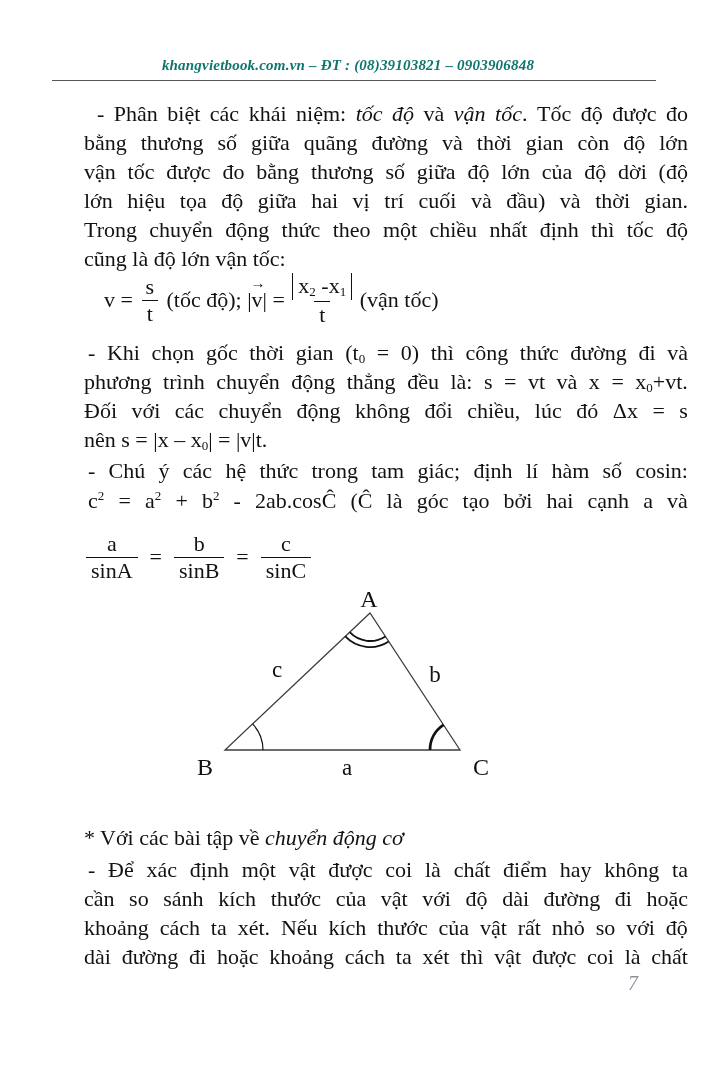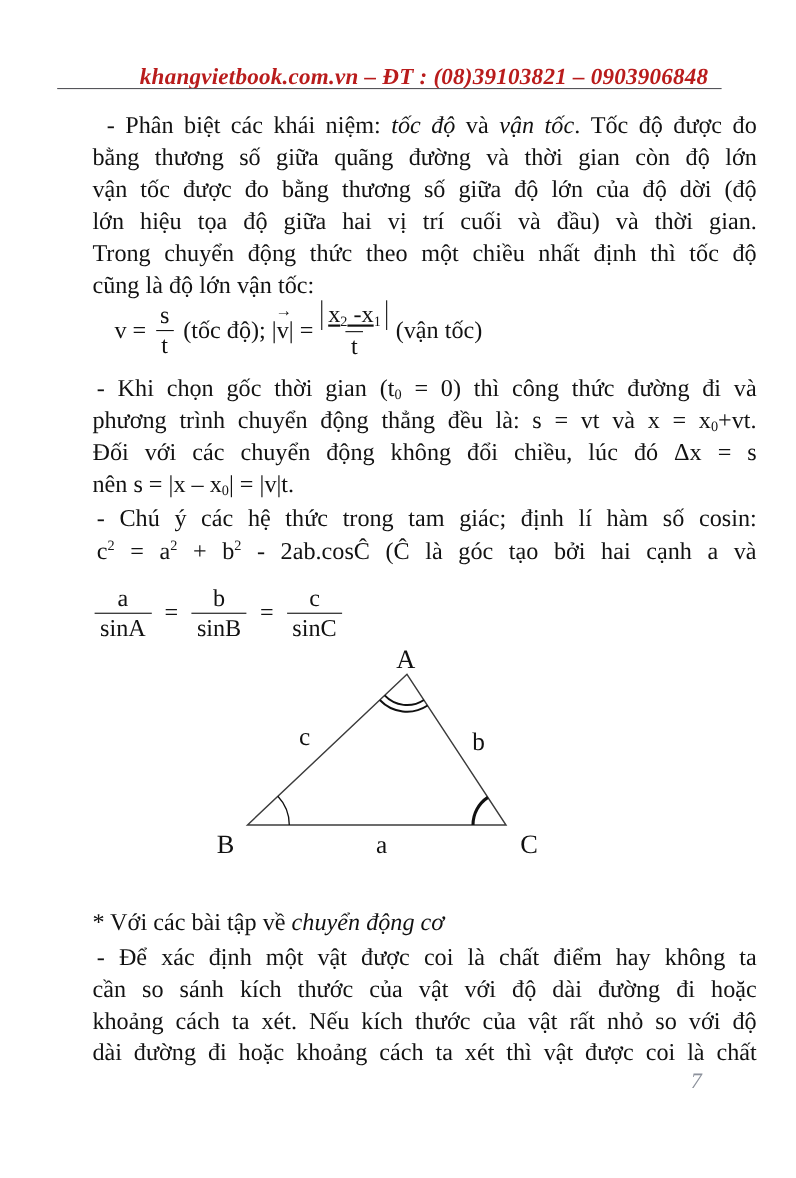--- a/index.html
+++ b/index.html
@@ -2,38 +2,38 @@
 <html><head>
 <meta charset="utf-8">
 <style>
   html,body{margin:0;padding:0;background:#e8e8e8;}
   .page{
     position:relative;width:724px;height:1071px;background:#ffffff;
     font-family:"Liberation Serif","DejaVu Serif",serif;color:#121212;
     overflow:hidden;margin:0 auto;
   }
   .hdr{
-    position:absolute;left:52px;top:57px;width:592px;text-align:right;
-    font-size:21px;font-style:italic;font-weight:bold;color:#b91c1c;letter-spacing:.2px;
+    position:absolute;left:52px;top:57px;width:592px;text-align:center;
+    font-size:15px;font-style:italic;font-weight:bold;color:#0f766e;letter-spacing:.2px;
   }
   .rule{position:absolute;left:52px;top:80px;width:604px;height:0;border-top:1.6px solid #55555a;}
   .blk{position:absolute;left:84px;width:604px;font-size:22px;}
   .line{height:29px;line-height:29px;white-space:nowrap;}
   .line.just{display:flex;justify-content:space-between;}
   .w{white-space:pre;}
   .it{font-style:italic;}
   .bd{font-weight:bold;}
   .sb{font-size:13px;vertical-align:-3px;}
   .sp{font-size:13px;vertical-align:8px;}
   .f-row{position:absolute;display:flex;align-items:center;font-size:22px;}
   .f-row .txt{white-space:pre;}
   .frac{display:inline-flex;flex-direction:column;align-items:center;text-align:center;line-height:1.14;margin:0 2px;}
   .fnum{padding:0 5px;}
   .fden{border-top:1.4px solid #111;padding:0 5px;}
-  .fnum.bars{border-left:1.4px solid #111;border-right:1.4px solid #111;padding:0 5px;margin-bottom:1px;text-decoration:underline;}
+  .fnum.bars{border-left:1.4px solid #111;border-right:1.4px solid #111;padding:0 5px;margin-bottom:1px;}
   .vec{position:relative;display:inline-block;}
   .vec .arr{position:absolute;left:54%;transform:translateX(-50%);top:-12px;font-size:15px;letter-spacing:-1px;}
   .tri{position:absolute;left:180px;top:585px;}
   .tri text{font-family:"Liberation Serif","DejaVu Serif",serif;fill:#111;}
   .pnum{position:absolute;left:628px;top:972px;font-size:20px;font-style:italic;color:#8d929c;}
   .seq{margin:0 10px;}
 </style>
 </head>
 <body>
 

